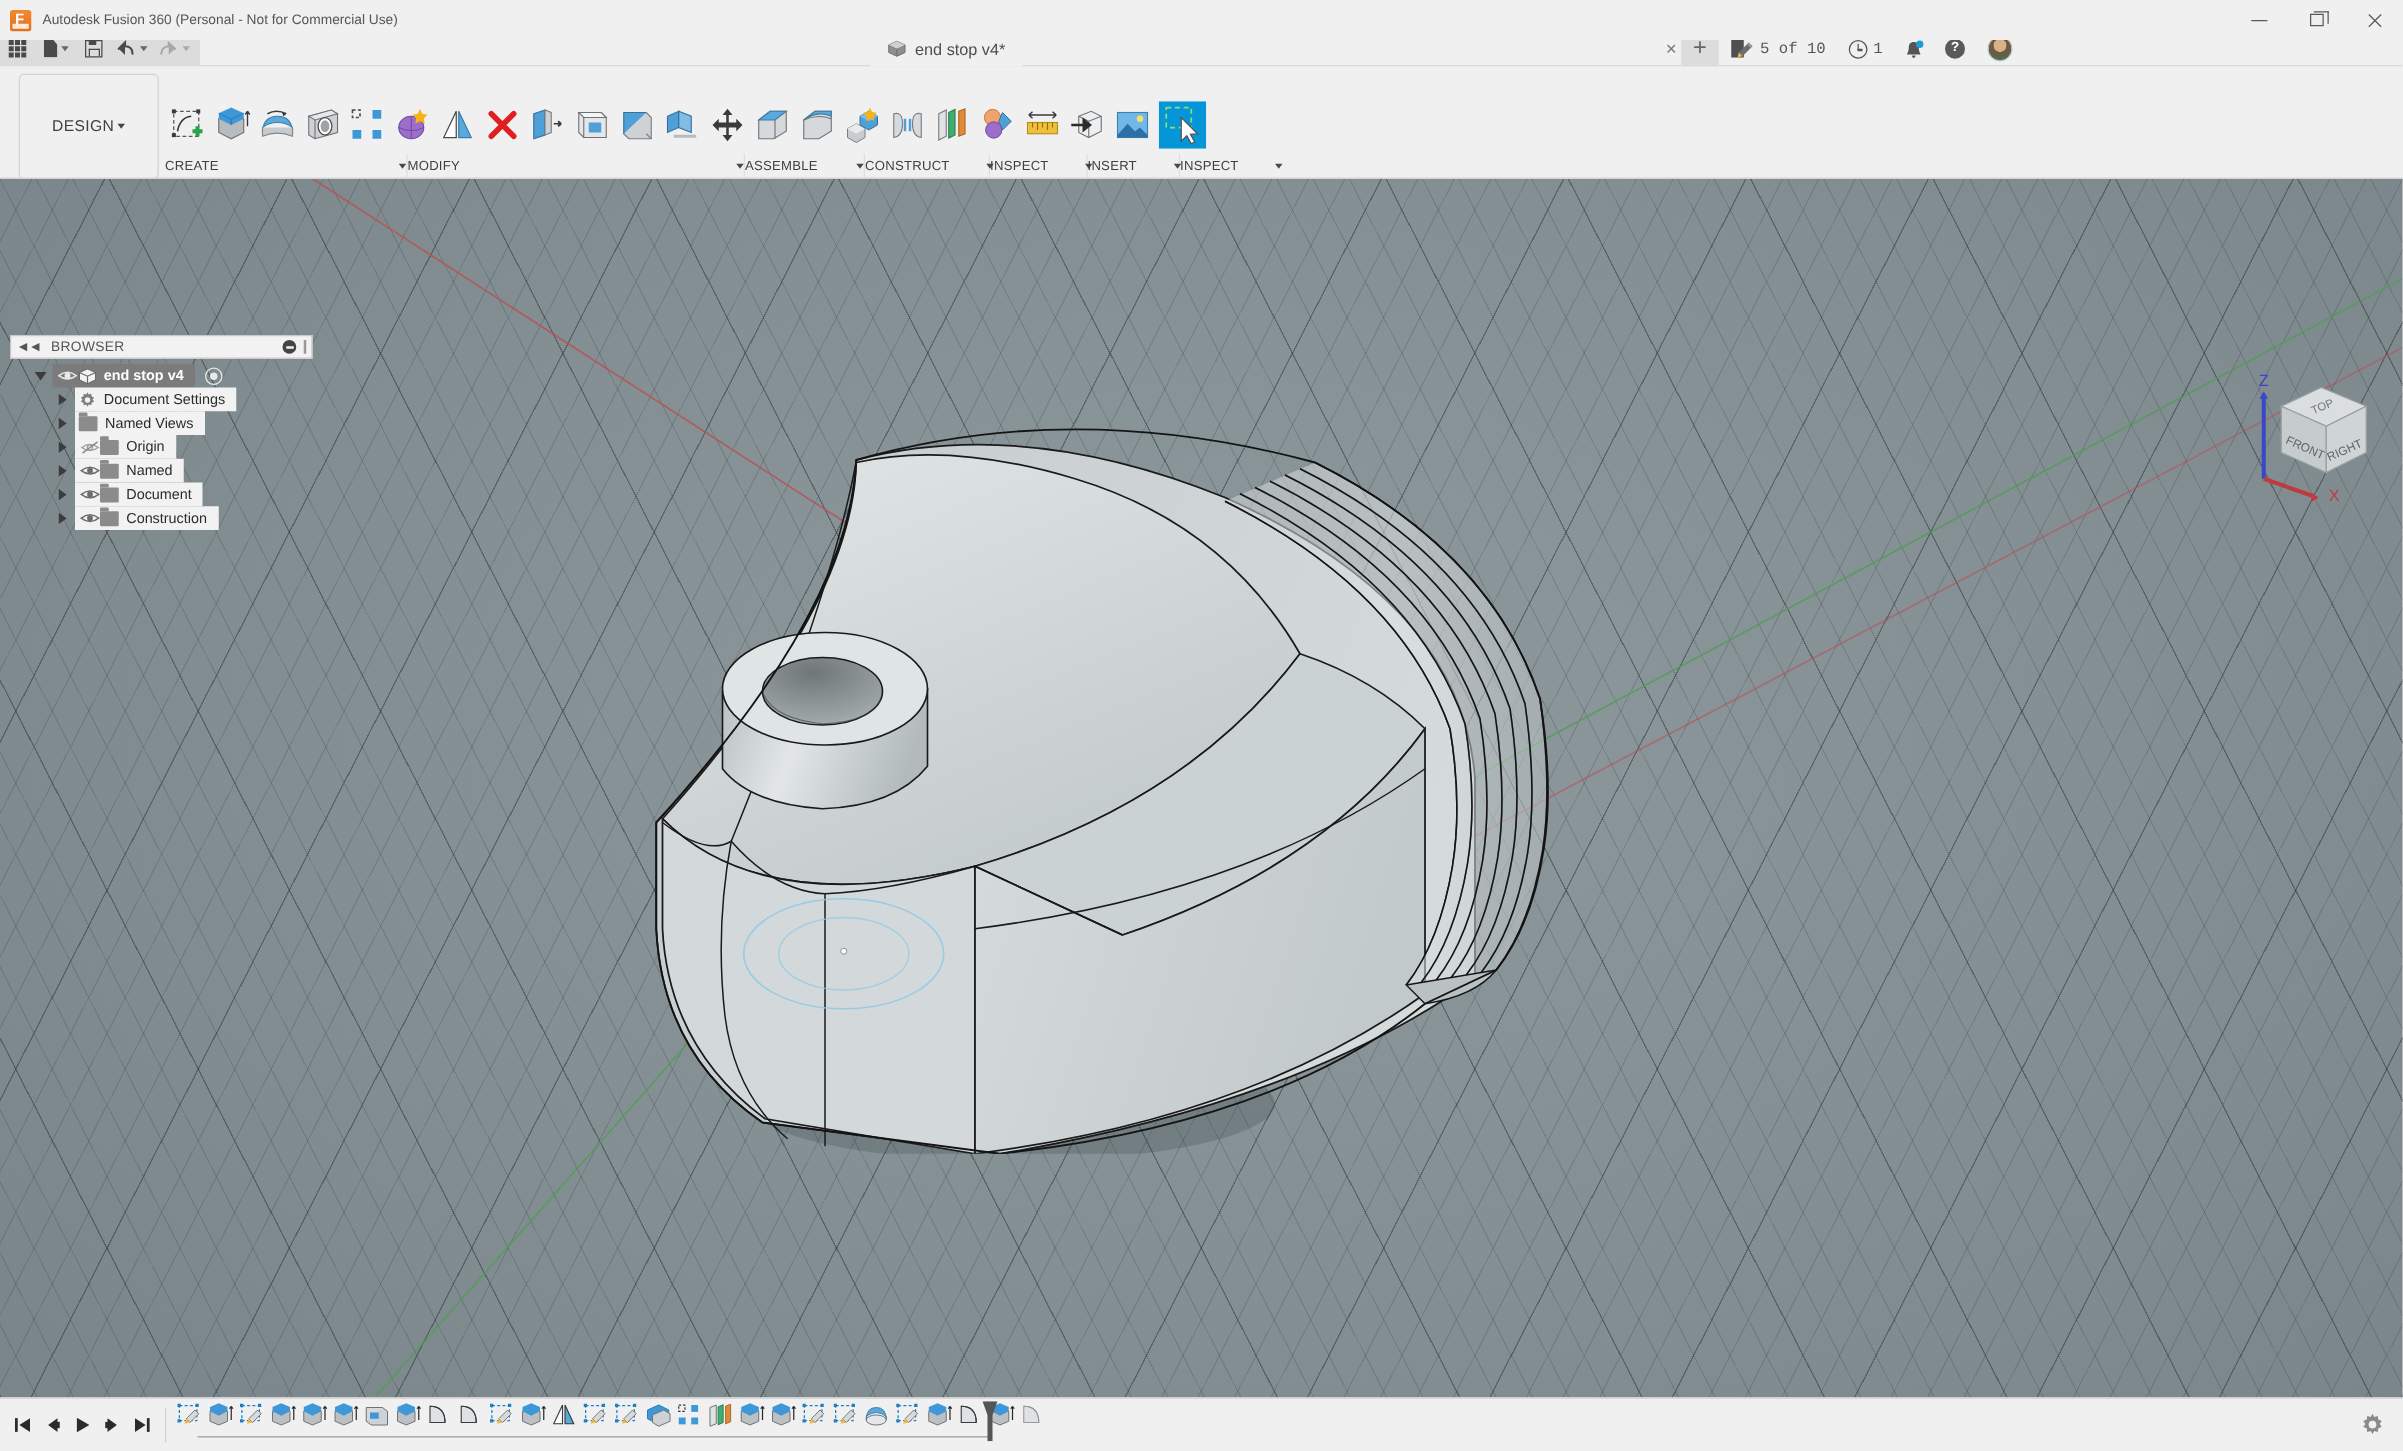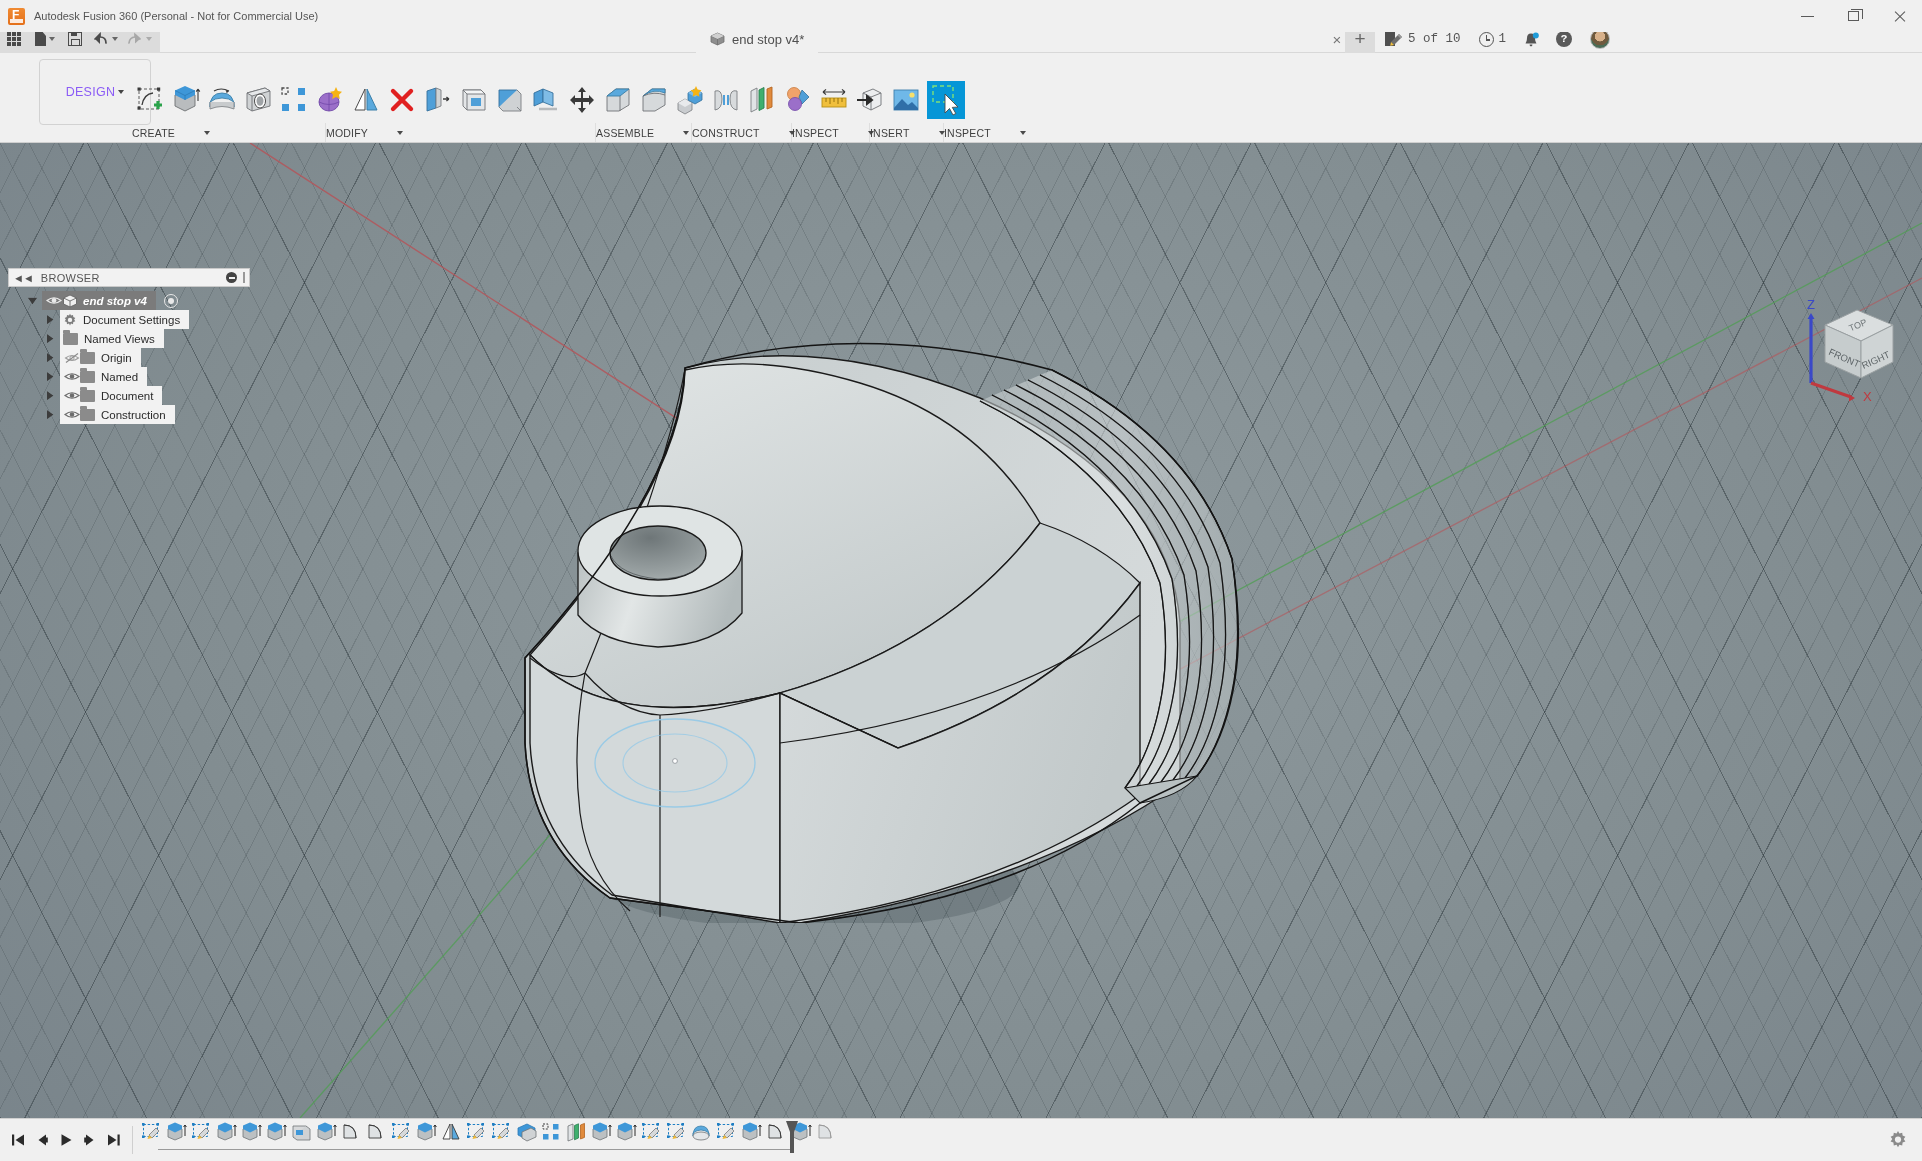--- a/index.html
+++ b/index.html
@@ -77,41 +77,41 @@
   .bellic svg{display:block;}
   .helpic{ width:16px;height:16px;border-radius:50%;background:#5a5a5a;color:#fff;
     font-size:11px;display:flex;align-items:center;justify-content:center;font-weight:bold;}
   .avatarx{ width:20px;height:20px;border-radius:50%;
     background:radial-gradient(circle at 50% 35%, #d8b18a 0 34%, #6f5a3e 36% 60%, #4a6b55 62%);
     border:1px solid #bbb; }
 
   
   #ribbon{ position:absolute; left:0; top:53px; width:1922px; height:90px;
     background:#f0f0f0; border-bottom:1px solid #cfcfcf; z-index:36; }
-  #design-btn{ position:absolute; left:15px; top:6px; width:112px; height:66px;
+  #design-btn{ position:absolute; left:15px; top:6px; width:112px; height:84px;
     border:1px solid #d2d2d2; border-radius:4px; background:#f0f0f0;
     display:flex; align-items:center; justify-content:center; cursor:pointer;
-    font-size:12.5px; color:#8b5cf6; letter-spacing:.3px;margin-left:24px; }
+    font-size:12.5px; color:#404040; letter-spacing:.3px; }
   #rtabs{ position:absolute; left:135px; top:0; height:22px; display:flex;
     align-items:flex-start; }
   .rtab{ font-size:12.5px; color:#3f3f3f; padding:4px 0 2px 0; margin-right:0;
     text-align:center; cursor:pointer; letter-spacing:.3px;}
   .rtab.active{ color:#29a5dc; }
   .rtab.active .ul{ display:block; }
   .rtab .ul{ display:none; height:3px; background:#29a5dc; margin-top:3px; }
 
   #rtools{ position:absolute; left:132px; top:24px; height:46px; display:flex;
     align-items:center; }
   .tgrp{ display:flex; align-items:center; height:46px; }
   .tbtn{ width:36px; height:44px; display:flex; align-items:center;
     justify-content:center; cursor:pointer; border-radius:2px; }
   .tbtn svg{ display:block; }
   #rlabels{ position:absolute; left:132px; top:70px; height:19px; display:flex;
     align-items:center; }
-  .plabel{ height:19px; display:flex; align-items:center; justify-content:flex-start;
+  .plabel{ height:19px; display:flex; align-items:center; justify-content:space-between;
     font-size:10.5px; color:#3f3f3f; cursor:pointer; border-right:1px solid #dedede;
     letter-spacing:.2px;gap:26px; }
   .plabel .caret{ border-top-color:#4a4a4a; margin-left:3px; }
 
   
   #viewport{ position:absolute; left:0; top:143px; width:1922px; height:975px;
     overflow:hidden;
     background:
       repeating-linear-gradient(63deg, rgba(40,50,55,.18) 0 1px, transparent 1px 26px),
       repeating-linear-gradient(-63deg, rgba(40,50,55,.18) 0 1px, transparent 1px 26px),
@@ -150,21 +150,21 @@
   .tri .glyph{ width:0;height:0;border-top:5px solid transparent;
     border-bottom:5px solid transparent;border-left:7px solid transparent;
     border-left-color:transparent; position:relative;}
   .tri .glyph::after{ content:""; position:absolute; left:-7px; top:-5px;
     width:0;height:0;border-top:5px solid transparent;border-bottom:5px solid transparent;
     border-left:7px solid #3c3c3c; clip-path:polygon(0 0,0 100%,100% 50%,100% 50%);}
   .tri.down .glyph::after{ transform:rotate(90deg); }
   .trow .chip{ display:flex; align-items:center; height:19px; background:#f2f2f2;
     padding:0 9px 0 3px; cursor:pointer; }
   .trow.selected .chip{ background:#7b7b7b; }
-  .trow.selected .chip .lbl{ color:#fff; font-weight:bold;font-style:italic; }
+  .trow.selected .chip .lbl{ color:#fff; font-weight:bold; }
   .eye{ width:17px;height:14px; flex:none; display:flex;align-items:center;
     justify-content:center; cursor:pointer; }
   .eye svg{display:block;}
   .folder{ width:15px;height:12px; background:#8b8b8b; flex:none; margin-right:6px;
     border-radius:1px; position:relative;}
   .folder::before{content:"";position:absolute;left:0;top:-2.5px;width:7px;height:3px;
     background:#8b8b8b;border-radius:1px 1px 0 0;}
   .gear{ width:14px;height:14px;flex:none;margin-right:6px;}
   .gear svg{display:block;}
   .compicon{ width:16px;height:14px; flex:none; margin-right:5px;}

